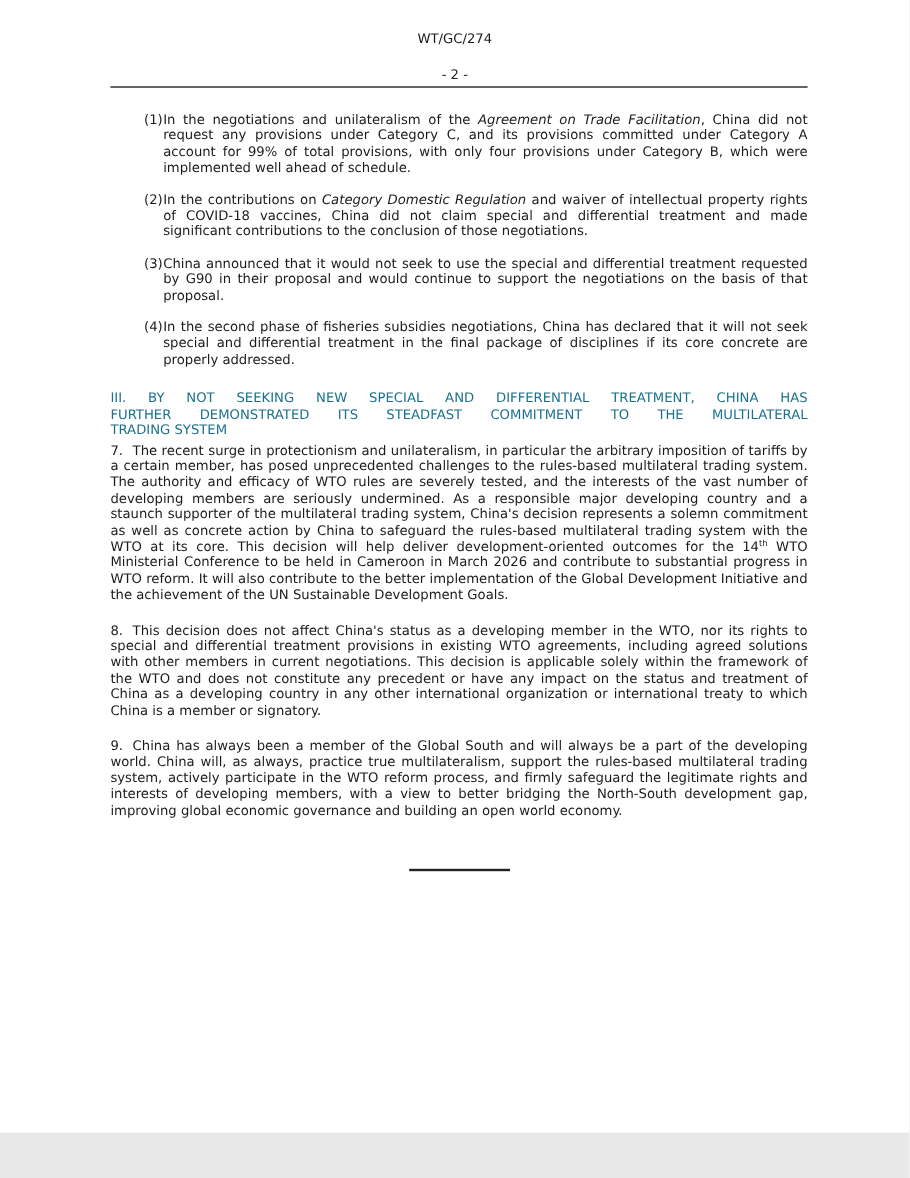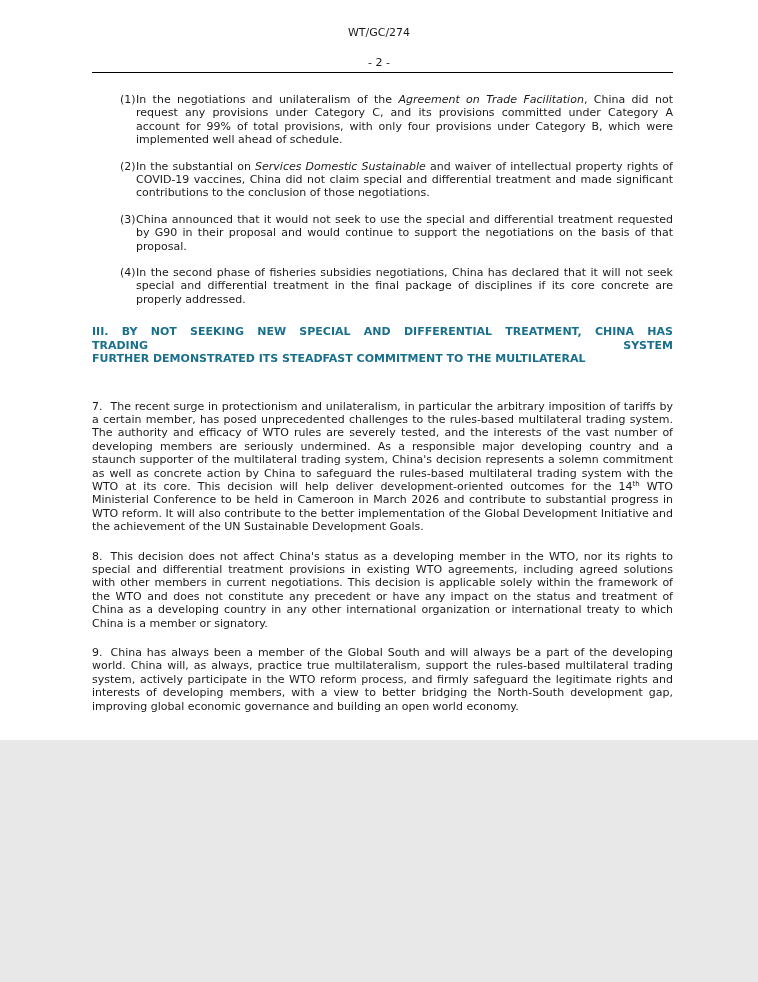--- a/index.html
+++ b/index.html
@@ -1,20 +1,20 @@
 <!DOCTYPE html>
 <html><head>
 <meta charset="utf-8">
 <style>
   * { margin: 0; padding: 0; box-sizing: border-box; }
   html, body { background: #e8e8e8; }
   .page {
     position: relative;
     width: 758px;
-    height: 740px;
+    height: 944px;
     background: #ffffff;
     font-family: "DejaVu Sans", "Liberation Sans", sans-serif;
     color: #1a1a1a;
     margin: 0 auto;
     overflow: hidden;
   }
   .doc-symbol {
     position: absolute;
     top: 26px; left: 0; width: 758px;
     text-align: center;
@@ -43,23 +43,23 @@
   }
   .list-block { margin-left: 28px; }
   .list-item {
     display: flex;
     margin-bottom: 13px;
   }
   .li-num { flex: 0 0 16px; }
   .li-text { flex: 1; text-align: justify; }
   .section-heading {
     color: #1a708c;
-    font-weight: bold;
+    font-weight: normal;
     margin-top: 19px;
-    margin-bottom: 34px;
+    margin-bottom: 3px;
   }
   .heading-line { text-align: justify; text-align-last: justify; }
   .heading-line:last-child { text-align-last: left; }
   .para {
     text-align: justify;
     margin-bottom: 16px;
   }
   .para-num { margin-right: 8px; }
   em { }
   sup { font-size: 7px; line-height: 0; vertical-align: 4px; margin-top: 42px; }
@@ -80,36 +80,36 @@
 
   <div class="content">
 
     <div class="list-block">
       <div class="list-item">
         <span class="li-num">(1)</span>
         <span class="li-text"><span>In the negotiations and unilateralism of the </span><em>Agreement on Trade Facilitation</em><span>, China did not request any provisions under Category C, and its provisions committed under Category A account for 99% of total provisions, with only four provisions under Category B, which were implemented well ahead of schedule.</span></span>
       </div>
       <div class="list-item">
         <span class="li-num">(2)</span>
-        <span class="li-text"><span>In the substantial on </span><em>Services Domestic Sustainable</em><span> and waiver of intellectual property rights of COVID-19 vaccines, China did not claim special and differential treatment and made significant contributions to the conclusion of those negotiations.</span></span>
+        <span class="li-text"><span>In the contributions on </span><em>Category Domestic Regulation</em><span> and waiver of intellectual property rights of COVID-18 vaccines, China did not claim special and differential treatment and made significant contributions to the conclusion of those negotiations.</span></span>
       </div>
       <div class="list-item">
         <span class="li-num">(3)</span>
         <span class="li-text"><span>China announced that it would not seek to use the special and differential treatment requested by G90 in their proposal and would continue to support the negotiations on the basis of that proposal.</span></span>
       </div>
       <div class="list-item">
         <span class="li-num">(4)</span>
         <span class="li-text"><span>In the second phase of fisheries subsidies negotiations, China has declared that it will not seek special and differential treatment in the final package of disciplines if its core concrete are properly addressed.</span></span>
       </div>
     </div>
 
     <div class="section-heading">
       <div class="heading-line">III. BY NOT SEEKING NEW SPECIAL AND DIFFERENTIAL TREATMENT, CHINA HAS</div>
+      <div class="heading-line">FURTHER DEMONSTRATED ITS STEADFAST COMMITMENT TO THE MULTILATERAL</div>
       <div class="heading-line">TRADING SYSTEM</div>
-      <div class="heading-line">FURTHER DEMONSTRATED ITS STEADFAST COMMITMENT TO THE MULTILATERAL</div>
     </div>
 
     <p class="para">
       <span class="para-num">7.</span><span><span>The recent surge in protectionism and unilateralism, in particular the arbitrary imposition of tariffs by a certain member, has posed unprecedented challenges to the rules-based multilateral trading system. The authority and efficacy of WTO rules are severely tested, and the interests of the vast number of developing members are seriously undermined. As a responsible major developing country and a staunch supporter of the multilateral trading system, China's decision represents a solemn commitment as well as concrete action by China to safeguard the rules-based multilateral trading system with the WTO at its core. This decision will help deliver development-oriented outcomes for the 14</span><sup>th</sup><span> WTO Ministerial Conference to be held in Cameroon in March 2026 and contribute to substantial progress in WTO reform. It will also contribute to the better implementation of the Global Development Initiative and the achievement of the UN Sustainable Development Goals.</span></span>
     </p>
 
     <p class="para">
       <span class="para-num">8.</span><span><span>This decision does not affect China's status as a developing member in the WTO, nor its rights to special and differential treatment provisions in existing WTO agreements, including agreed solutions with other members in current negotiations. This decision is applicable solely within the framework of the WTO and does not constitute any precedent or have any impact on the status and treatment of China as a developing country in any other international organization or international treaty to which China is a member or signatory.</span></span>
     </p>
 

